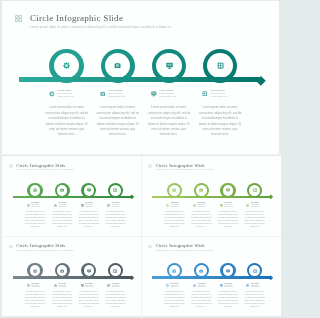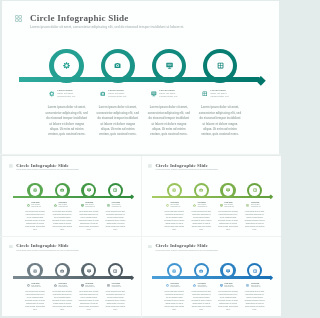--- a/index.html
+++ b/index.html
@@ -1,17 +1,17 @@
 <!DOCTYPE html>
 <html><head>
 <meta charset="utf-8">
 <style>
 html,body{margin:0;padding:0;}
 body{width:281px;height:318px;background:#e4eceb;font-family:"Liberation Sans",sans-serif;overflow:hidden;}
-.page{position:relative;width:281px;height:318px;font-weight:bold;}
+.page{position:relative;width:281px;height:318px;}
 .svgfull{width:100%;height:100%;display:block;}
 
 
 .hero{position:absolute;left:2.2px;top:1.2px;width:277.2px;height:152.8px;background:#fdfffe;overflow:hidden;}
 .hero-hdr{position:absolute;left:12.8px;top:11.7px;display:flex;align-items:flex-start;}
 .gicon{width:7px;height:7px;flex:0 0 auto;margin-top:2.2px;}
 .hdr-txt{margin-left:8px;}
 .hero-title{font-family:"Liberation Serif",serif;font-size:9.1px;line-height:10px;color:#5b5e60;white-space:nowrap;letter-spacing:0.22px;}
 .hero-sub{font-size:3.15px;line-height:4px;color:#b3bdbe;margin-top:2.2px;white-space:nowrap;}
 

